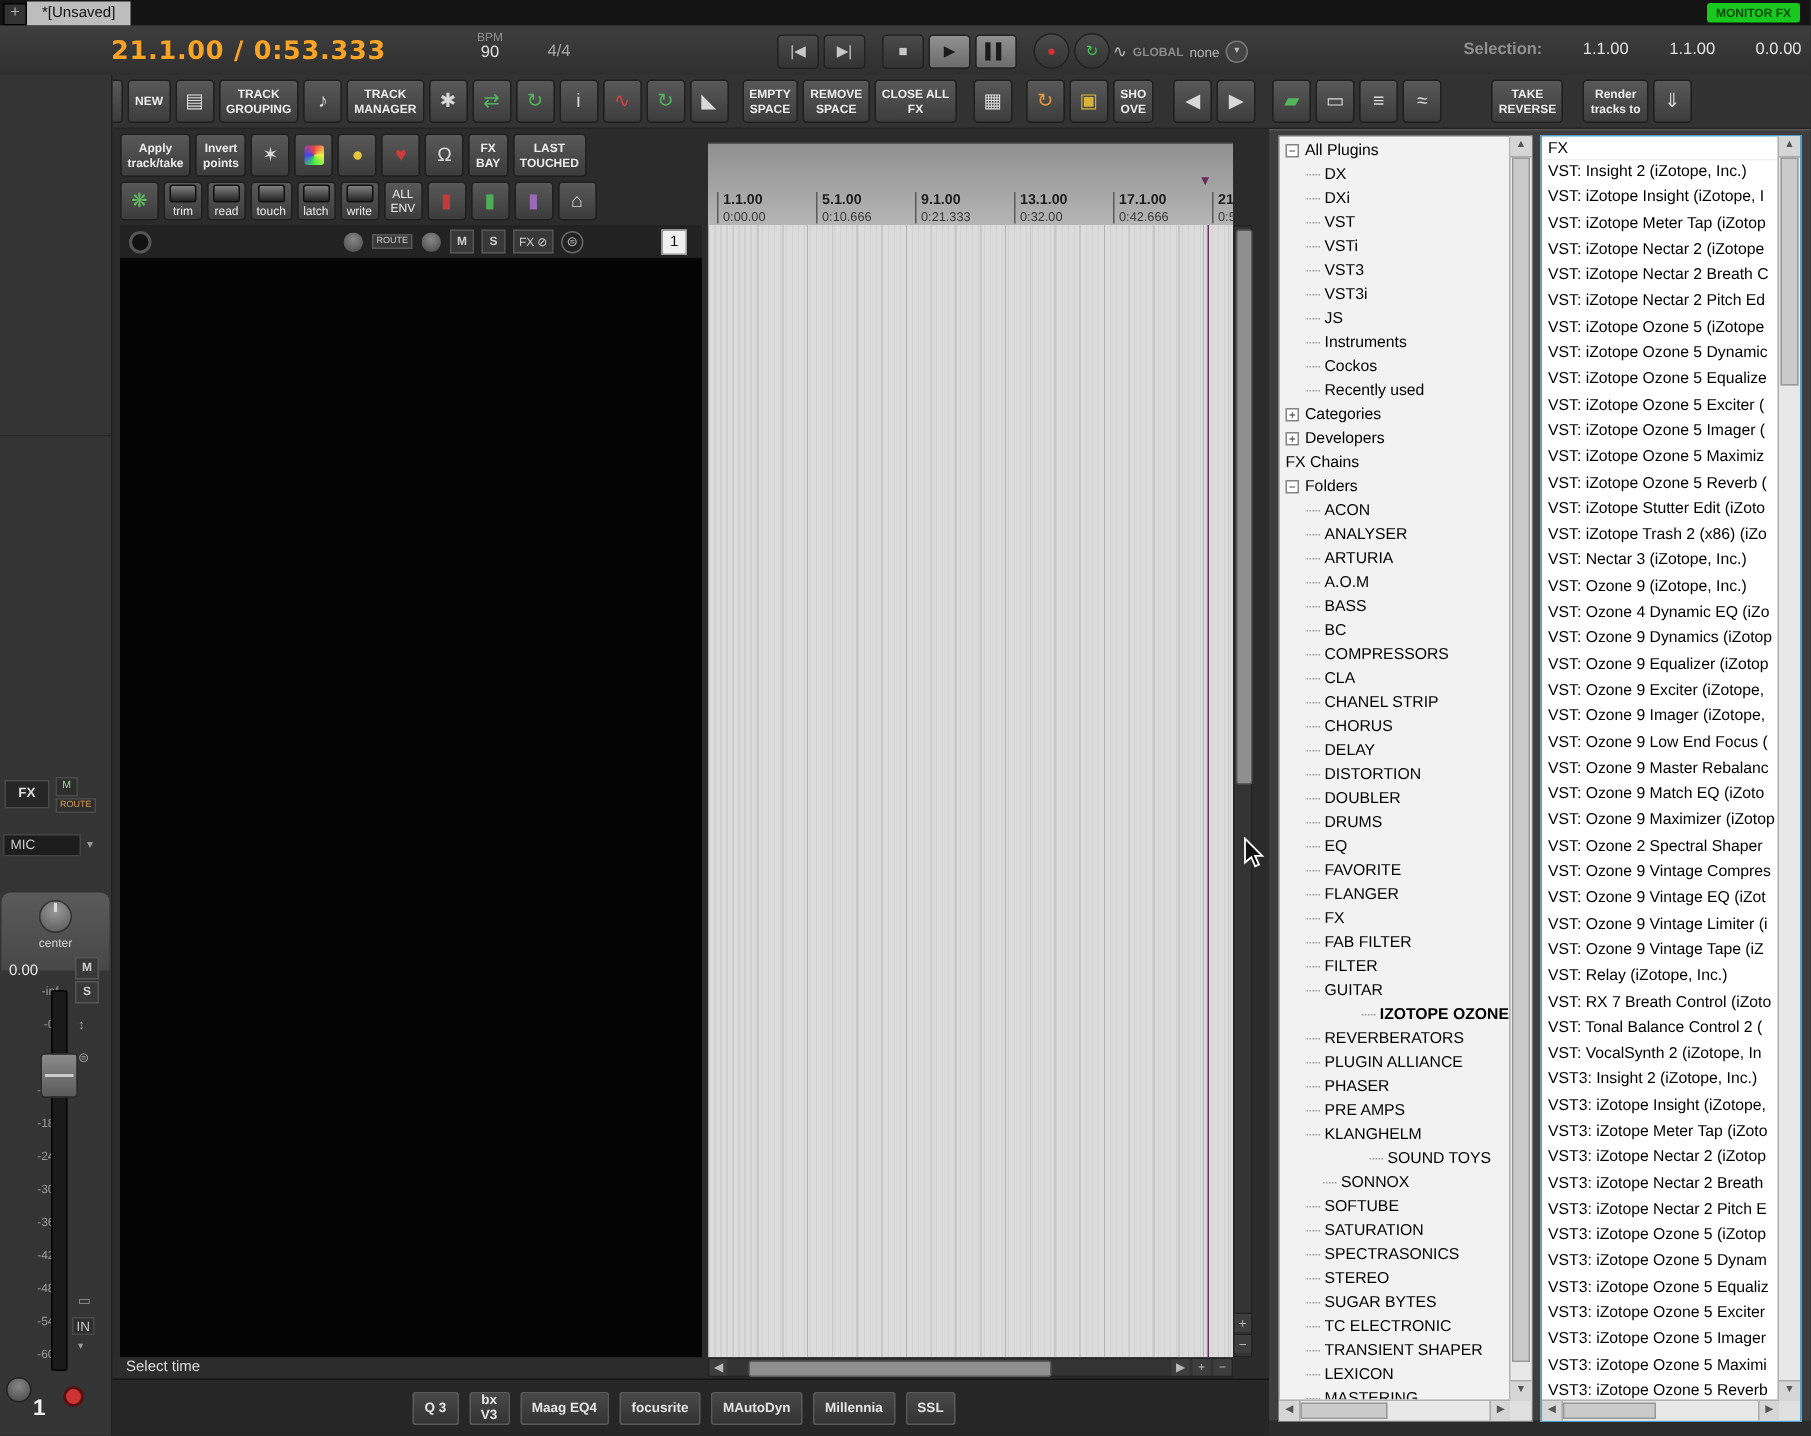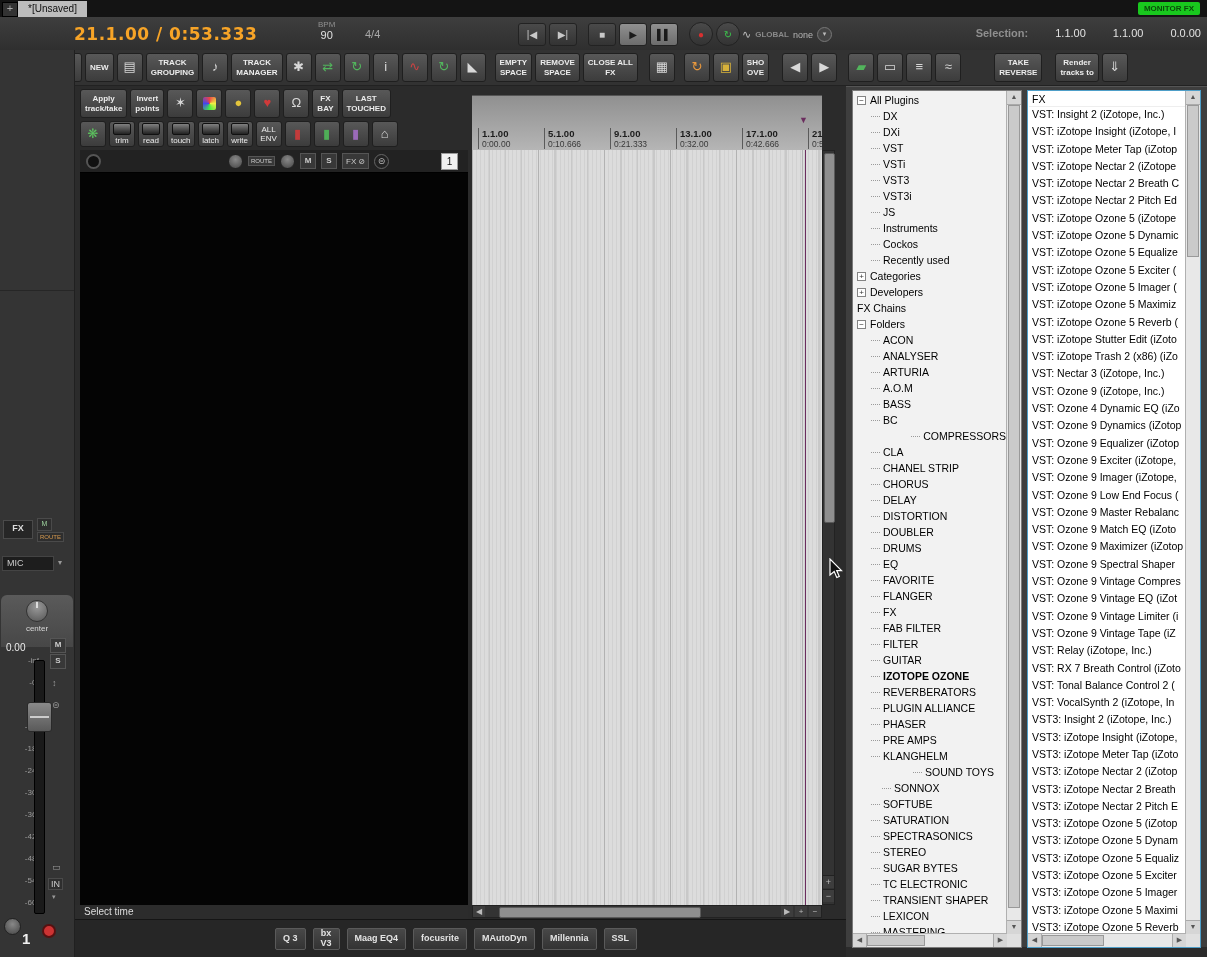--- a/index.html
+++ b/index.html
@@ -606,21 +606,21 @@
         </div>
         <div class="tree-row lvl1" style="padding-left: 17px;">
           <span class="tlabel">A.O.M</span>
         </div>
         <div class="tree-row lvl1" style="padding-left: 17px;">
           <span class="tlabel">BASS</span>
         </div>
         <div class="tree-row lvl1" style="padding-left: 17px;">
           <span class="tlabel">BC</span>
         </div>
-        <div class="tree-row lvl1" style="padding-left: 17px; justify-content: flex-end;">
+        <div class="tree-row lvl1" style="padding-left: 17px;">
           <span class="tlabel">COMPRESSORS</span>
         </div>
         <div class="tree-row lvl1" style="padding-left: 17px;">
           <span class="tlabel">CLA</span>
         </div>
         <div class="tree-row lvl1" style="padding-left: 17px;">
           <span class="tlabel">CHANEL STRIP</span>
         </div>
         <div class="tree-row lvl1" style="padding-left: 17px;">
           <span class="tlabel">CHORUS</span>
@@ -651,21 +651,21 @@
         </div>
         <div class="tree-row lvl1" style="padding-left: 17px;">
           <span class="tlabel">FAB FILTER</span>
         </div>
         <div class="tree-row lvl1" style="padding-left: 17px;">
           <span class="tlabel">FILTER</span>
         </div>
         <div class="tree-row lvl1" style="padding-left: 17px;">
           <span class="tlabel">GUITAR</span>
         </div>
-        <div class="tree-row selected lvl1" style="padding-left: 17px;">
+        <div class="tree-row selected lvl1" style=" justify-content: flex-end;">
           <span class="tlabel">IZOTOPE OZONE</span>
         </div>
         <div class="tree-row lvl1" style="padding-left: 17px;">
           <span class="tlabel">REVERBERATORS</span>
         </div>
         <div class="tree-row lvl1" style="padding-left: 17px;">
           <span class="tlabel">PLUGIN ALLIANCE</span>
         </div>
         <div class="tree-row lvl1" style="padding-left: 17px;">
           <span class="tlabel">PHASER</span>
@@ -746,21 +746,21 @@
         <div class="fx-row">VST: Ozone 9 (iZotope, Inc.)</div>
         <div class="fx-row">VST: Ozone 4 Dynamic EQ (iZo</div>
         <div class="fx-row">VST: Ozone 9 Dynamics (iZotop</div>
         <div class="fx-row">VST: Ozone 9 Equalizer (iZotop</div>
         <div class="fx-row">VST: Ozone 9 Exciter (iZotope,</div>
         <div class="fx-row">VST: Ozone 9 Imager (iZotope,</div>
         <div class="fx-row">VST: Ozone 9 Low End Focus (</div>
         <div class="fx-row">VST: Ozone 9 Master Rebalanc</div>
         <div class="fx-row">VST: Ozone 9 Match EQ (iZoto</div>
         <div class="fx-row">VST: Ozone 9 Maximizer (iZotop</div>
-        <div class="fx-row">VST: Ozone 9 Spectral Shaper</div>
+        <div class="fx-row">VST: Ozone 2 Spectral Shaper</div>
         <div class="fx-row">VST: Ozone 9 Vintage Compres</div>
         <div class="fx-row">VST: Ozone 9 Vintage EQ (iZot</div>
         <div class="fx-row">VST: Ozone 9 Vintage Limiter (i</div>
         <div class="fx-row">VST: Ozone 9 Vintage Tape (iZ</div>
         <div class="fx-row">VST: Relay (iZotope, Inc.)</div>
         <div class="fx-row">VST: RX 7 Breath Control (iZoto</div>
         <div class="fx-row">VST: Tonal Balance Control 2 (</div>
         <div class="fx-row">VST: VocalSynth 2 (iZotope, In</div>
         <div class="fx-row">VST3: Insight 2 (iZotope, Inc.)</div>
         <div class="fx-row">VST3: iZotope Insight (iZotope,</div>

